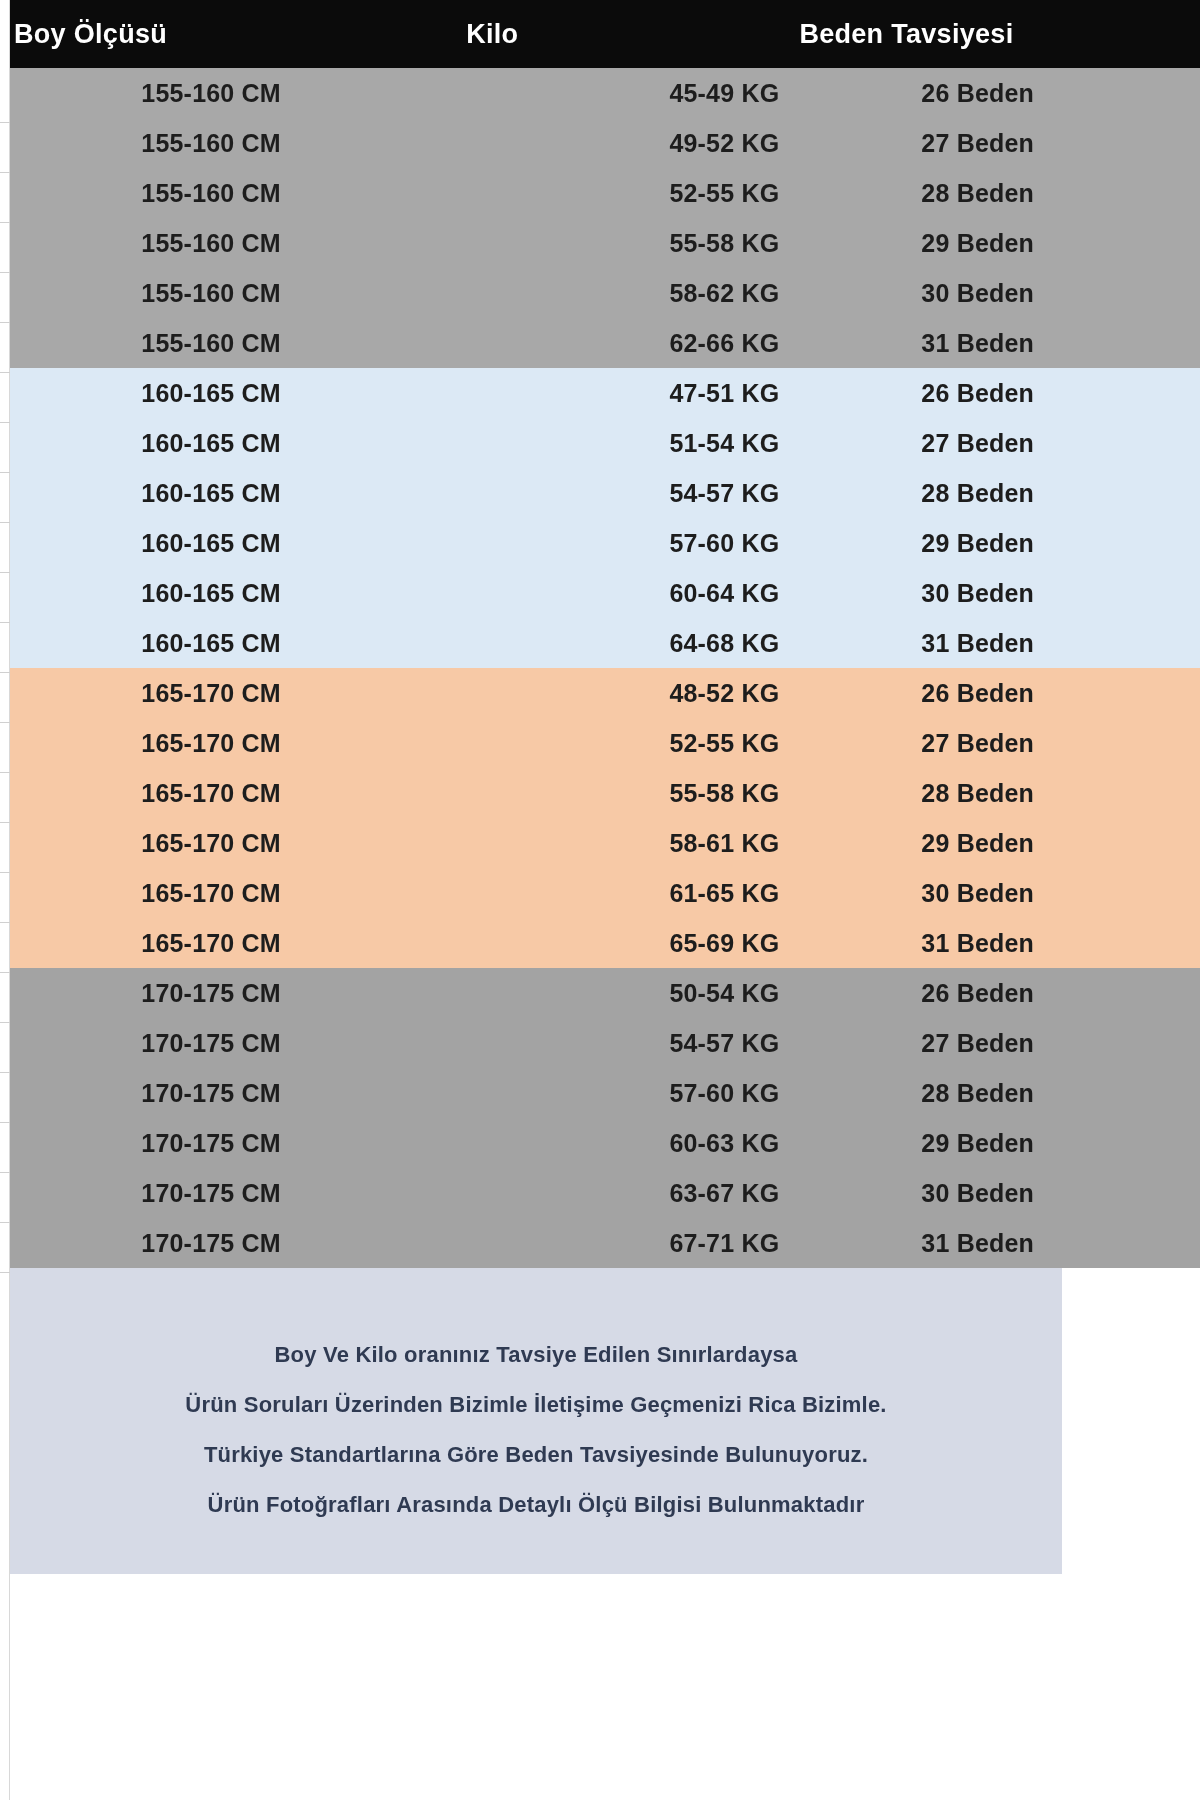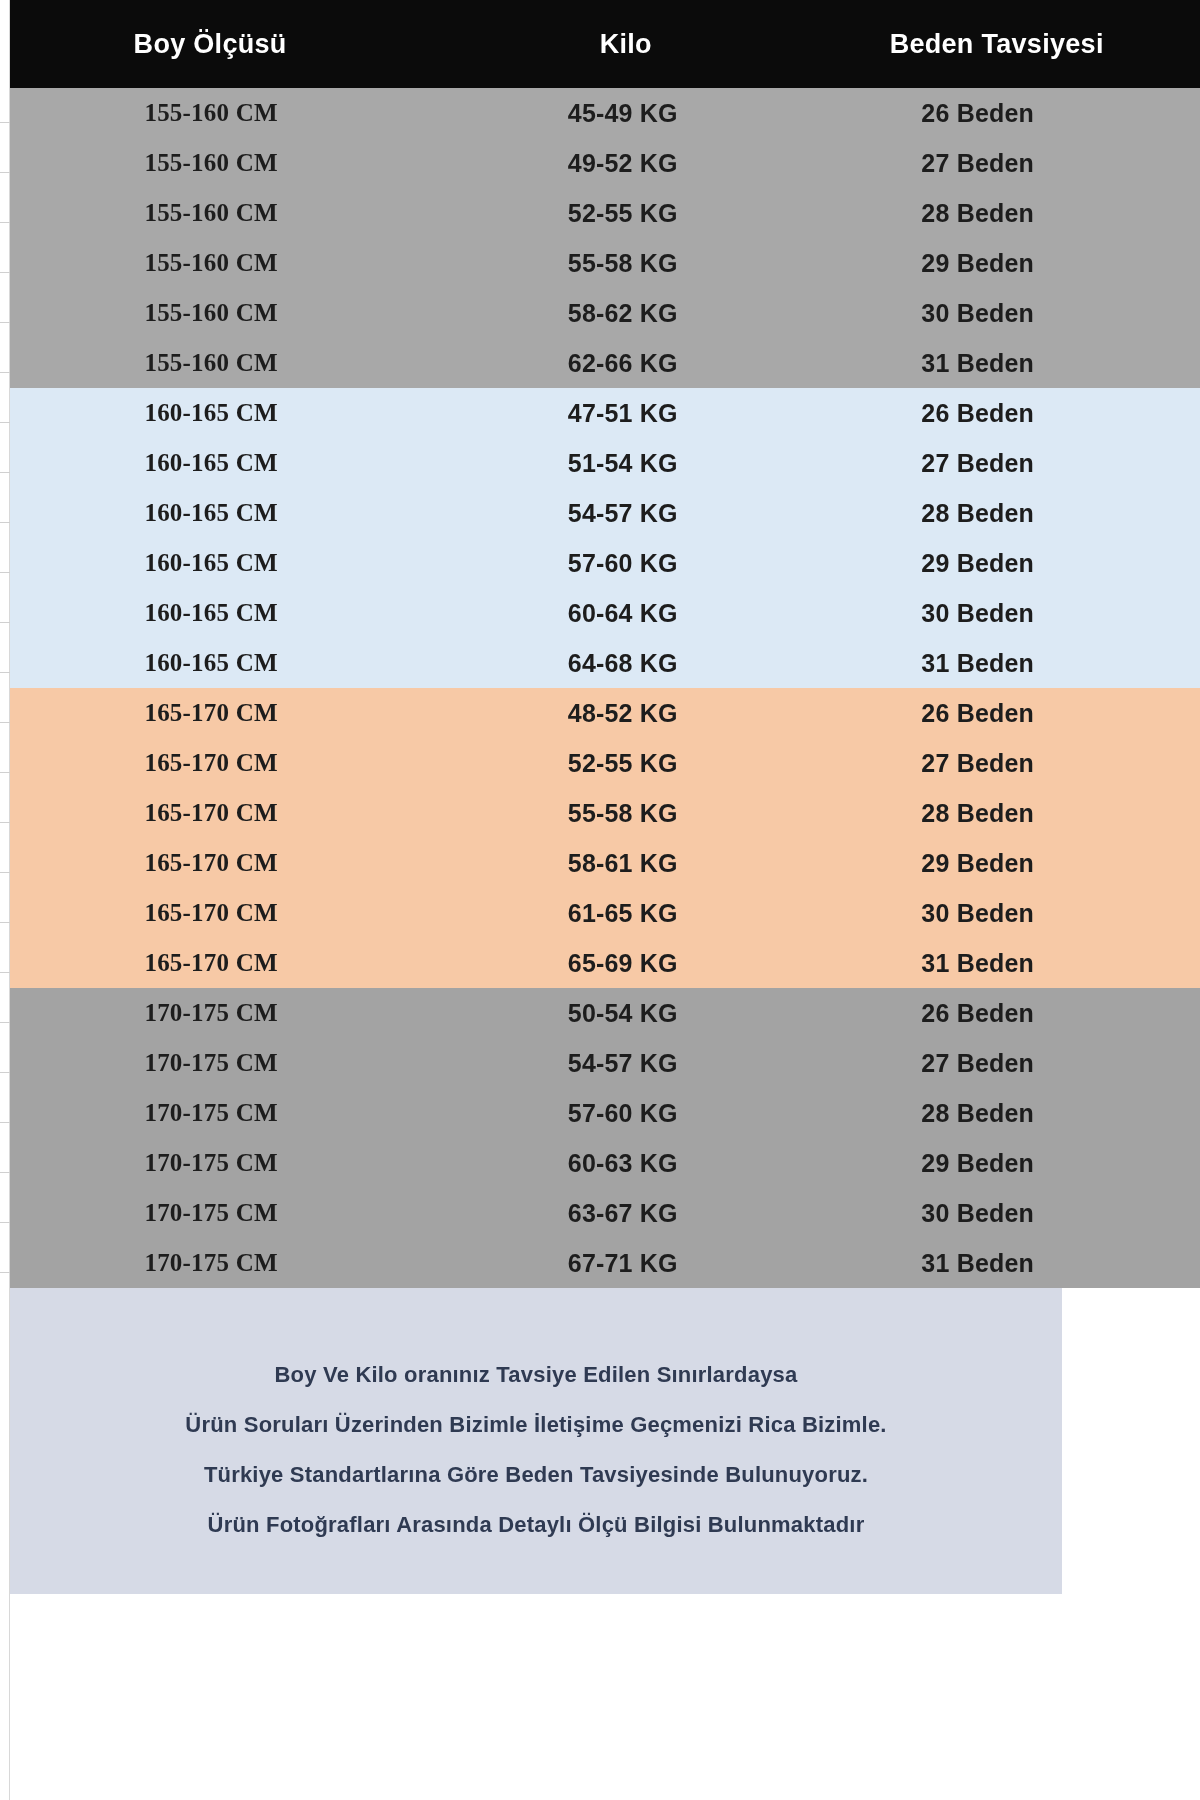--- a/index.html
+++ b/index.html
@@ -54,43 +54,43 @@
   table.chart col.c-height { width: 38%; }
   table.chart col.c-weight { width: 28%; }
   table.chart col.c-size   { width: 34%; }
 
   thead th {
     background: #0b0b0b;
     color: #ffffff;
     font-size: 27px;
     font-weight: bold;
     letter-spacing: 0.3px;
-    text-align: center;
-    height: 88px;
+    text-align: left;
+    height: 68px;
     padding: 0 4px;
     vertical-align: middle;
     white-space: nowrap;
   }
   thead th.th-height { padding-right: 56px; }
   thead th.th-weight { padding-right: 10px; }
   thead th.th-size   { padding-right: 6px; }
 
   tbody td {
     height: 50px;
     font-size: 25px;
     font-weight: bold;
     color: #1d1d1d;
     text-align: center;
     vertical-align: middle;
     white-space: nowrap;
     padding: 0 4px;
     letter-spacing: 0.2px;
   }
-  tbody td.cell-height { padding-right: 54px; font-family: Liberation Serif, serif; }
-  tbody td.cell-weight { padding-right: 16px; }
+  tbody td.cell-height { padding-right: 54px; }
+  tbody td.cell-weight { padding-right: 16px; text-align: right; }
   tbody td.cell-size   { padding-right: 44px; }
 
   tbody tr.grp-gray   td { background: #a8a8a8; }
   tbody tr.grp-blue   td { background: #dce9f5; }
   tbody tr.grp-orange td { background: #f7c9a6; }
   tbody tr.grp-green  td { background: #a3a3a3; }
 
   .footer {
     background: #d6dae6;
     width: 1052px;

